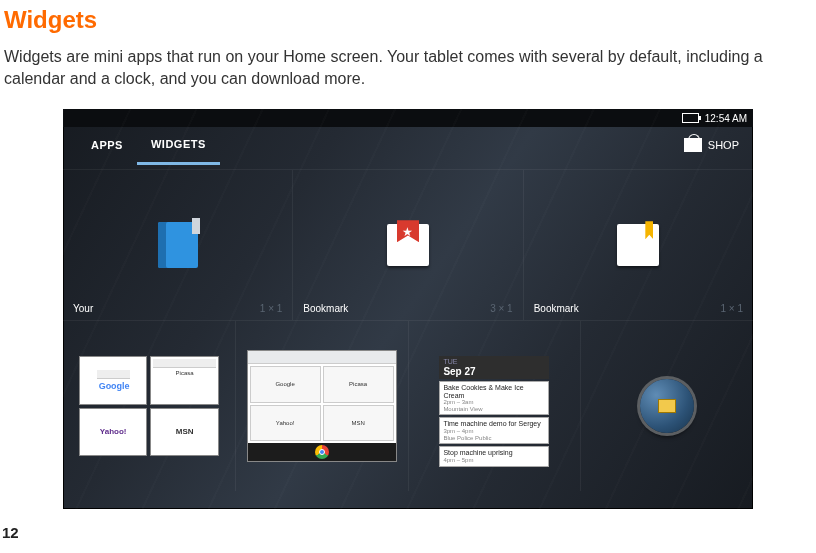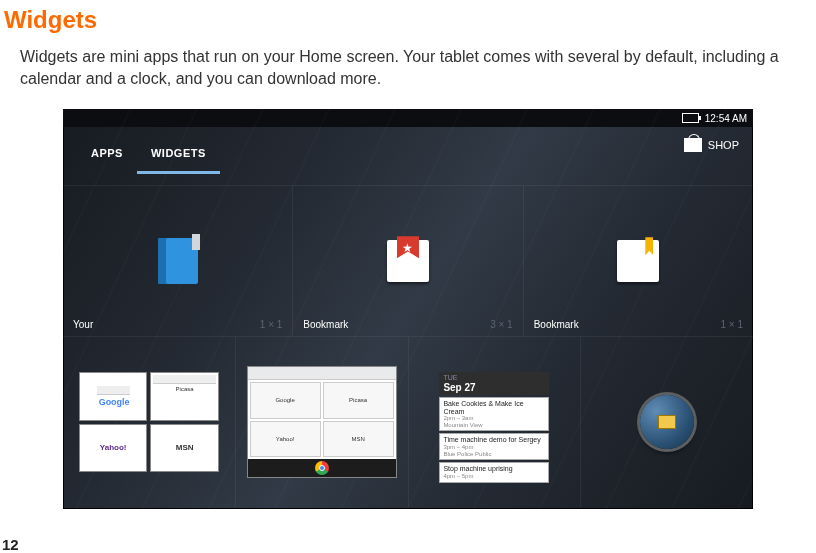--- a/index.html
+++ b/index.html
@@ -15,27 +15,27 @@
   }
   .title {
     color: #ff6a00;
     font-size: 24px;
     font-weight: 700;
     margin: 6px 0 12px 4px;
   }
   .intro {
     font-size: 16px;
     line-height: 1.35;
-    margin: 0 4px 20px 20px;
+    margin: 0 4px 20px 4px;
     color: #333;
   }
   .page-num {
     position: absolute;
     left: 2px;
-    bottom: 0;
+    bottom: 12px;
     font-size: 15px;
     font-weight: 700;
     color: #222;
   }
   .tablet-wrap {
     width: 690px;
     margin: 0 auto;
     position: relative;
   }
   .tablet {
@@ -65,25 +65,25 @@
   }
   .battery-icon {
     width: 15px; height: 8px; border: 1px solid #fff; position: relative;
   }
   .battery-icon::after {
     content:""; position:absolute; right:-3px; top:2px; width:2px; height:4px; background:#fff;
   }
   .battery-icon .fill { background:#fff; width:100%; height:100%; }
   .tabs {
     display: flex;
-    align-items: flex-start;
+    align-items: center;
     color: #fff;
     font-size: 11px;
     font-weight: 700;
-    padding: 8px 14px;
+    padding: 0 14px;
     height: 36px;
     position: relative;
   }
   .tab {
     padding: 0 14px;
     height: 36px;
     display:flex; align-items:center;
     letter-spacing: 0.5px;
   }
   .tab.active {

